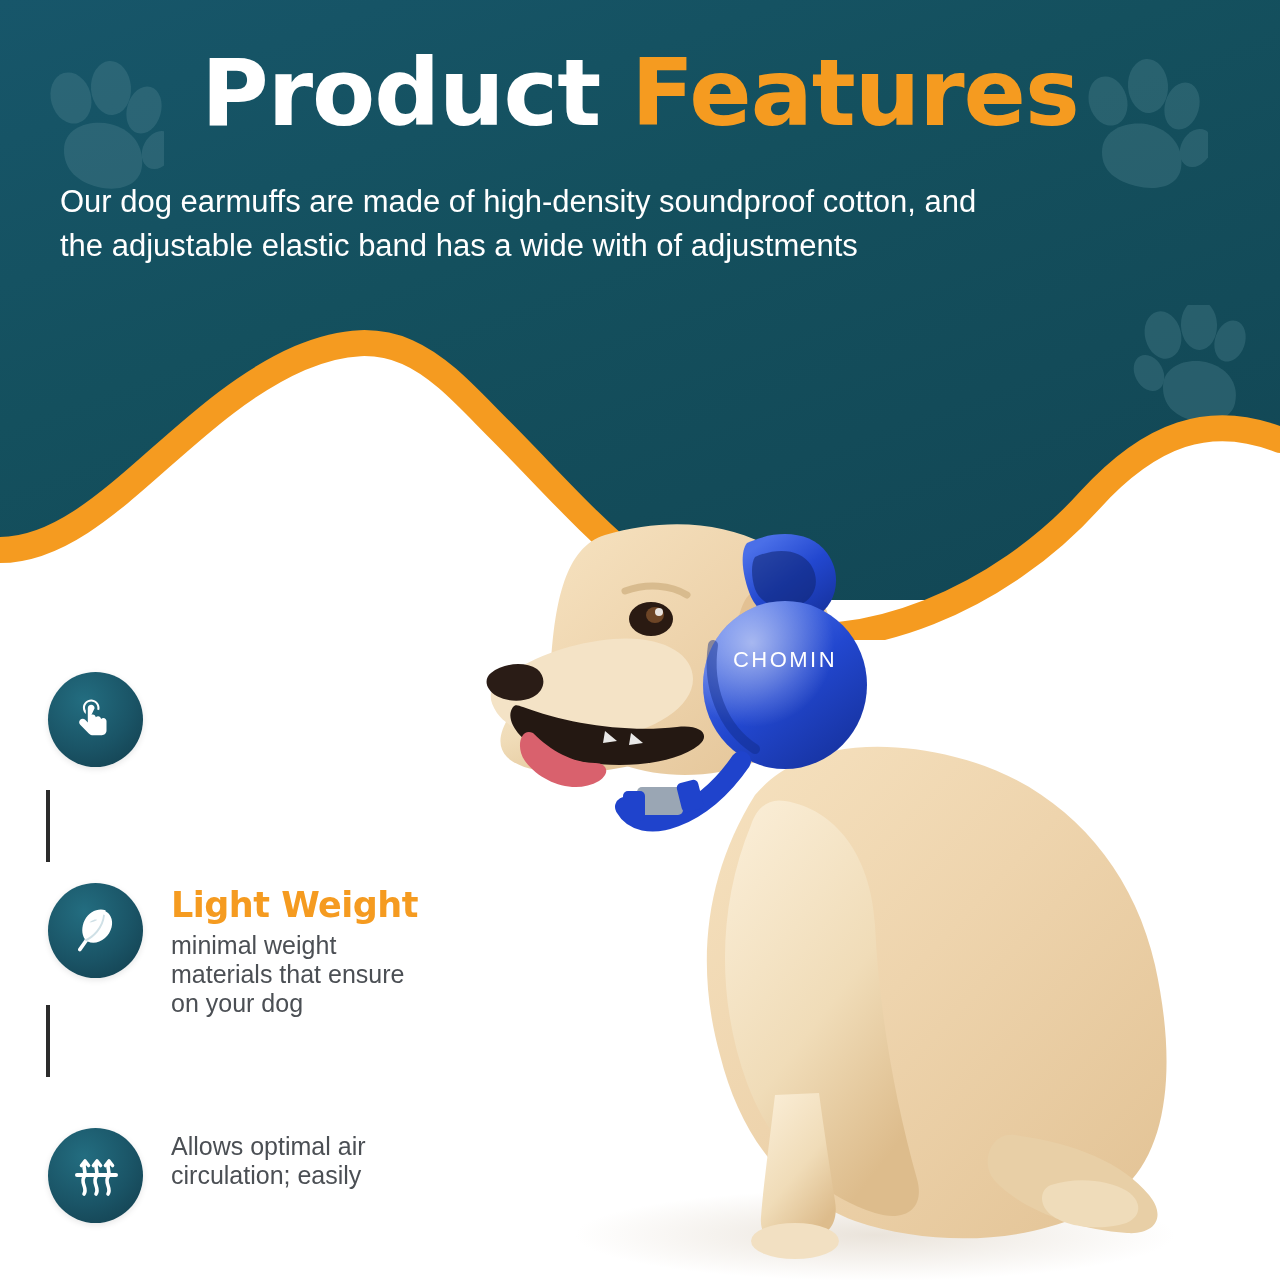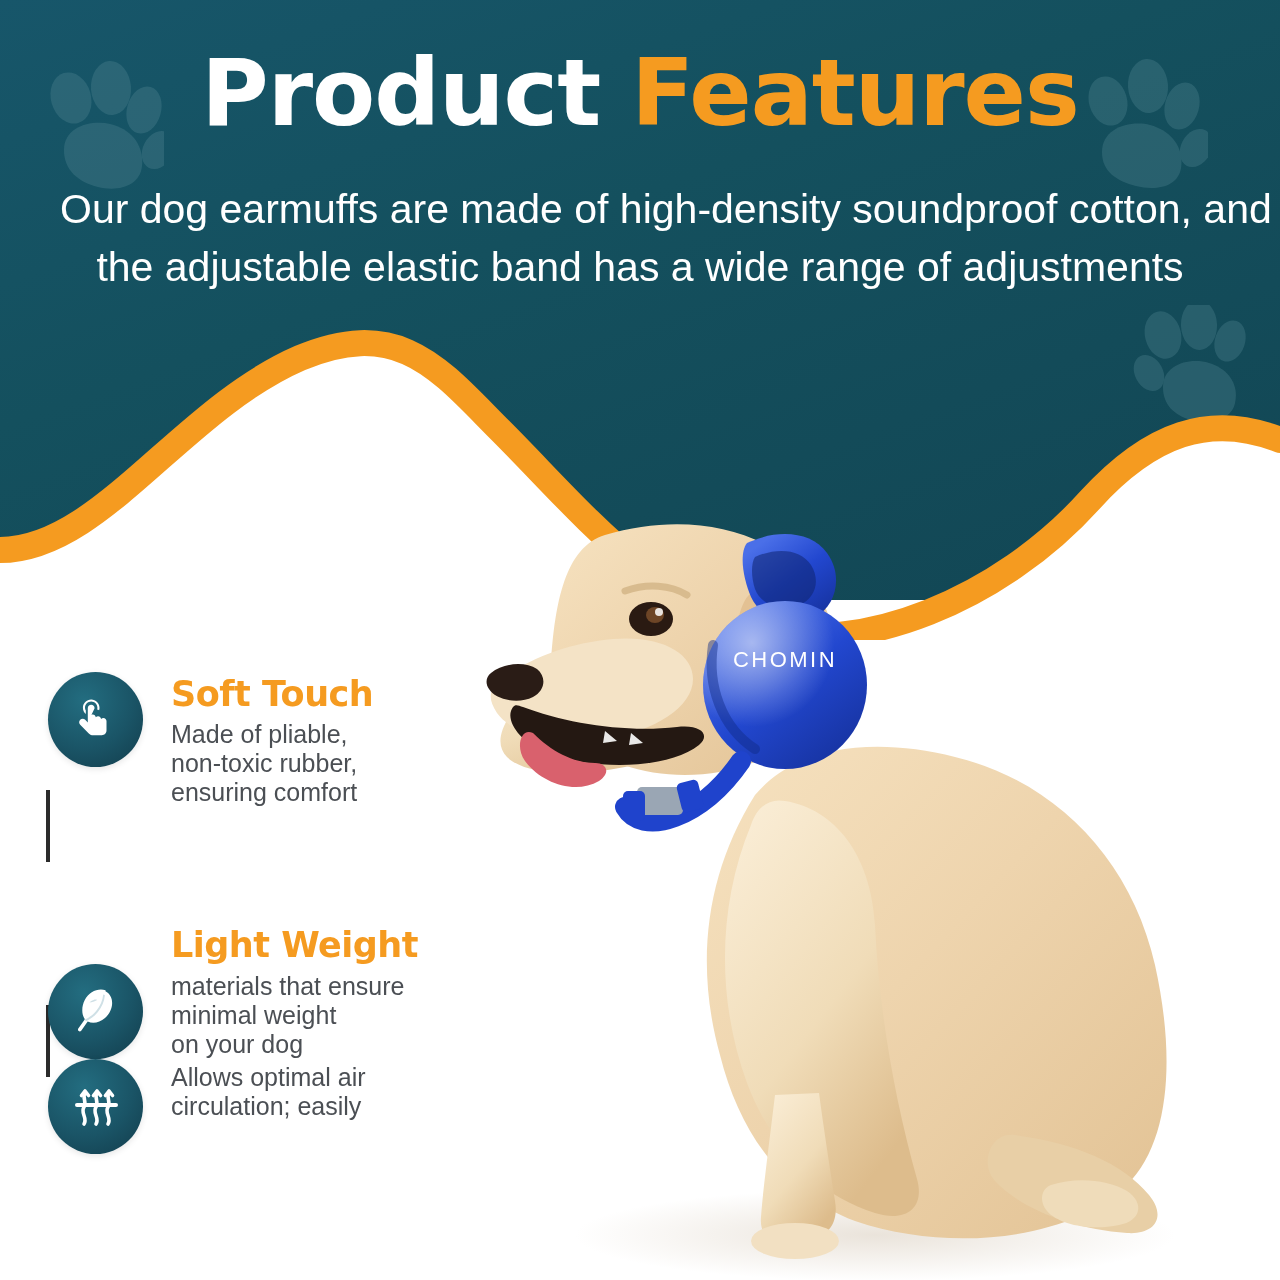--- a/index.html
+++ b/index.html
@@ -28,23 +28,23 @@
     letter-spacing:-1px;
     line-height:1;
     white-space:nowrap;
   }
   .title .w1{color:#ffffff;}
   .title .w2{color:#F59B20;}
 
   .subtitle{
     position:absolute;left:50%;transform:translateX(-50%);
     top:180px;width:1160px;
-    text-align:center;
+    text-align:left;
     color:#ffffff;
-    font-size:41px;
+    font-size:31px;
     line-height:1.42;
     font-weight:300;
   }
   .subtitle div{white-space:nowrap;}
 
   
   .wave{position:absolute;left:0;top:300px;width:1280px;height:340px;}
 
   
   .photo{position:absolute;left:455px;top:495px;width:740px;height:790px;}
@@ -128,21 +128,21 @@
     </svg>
   </div>
 
   <div class="title">
     <span class="w1">Product</span>
     <span class="w2">Features</span>
   </div>
 
   <div class="subtitle">
     <div>Our dog earmuffs are made of high-density soundproof cotton, and</div>
-    <div>the adjustable elastic band has a wide range of adjustments</div>
+    <div>the adjustable elastic band has a wide with of adjustments</div>
   </div>
 
   <div class="wave">
     <svg width="1280" height="340" viewBox="0 0 1280 340" preserveAspectRatio="none">
       <path d="M0 250 C100 250 180 110 300 58 C400 16 440 70 500 130 C580 210 650 300 760 330
                C860 356 1000 300 1090 200 C1150 134 1210 112 1280 140 L1280 340 L0 340 Z" fill="#ffffff"></path>
       <path d="M0 250 C100 250 180 110 300 58 C400 16 440 70 500 130 C580 210 650 300 760 330
                C860 356 1000 300 1090 200 C1150 134 1210 112 1280 140" fill="none" stroke="#F59B20" stroke-width="26" stroke-linecap="round"></path>
     </svg>
   </div>
@@ -265,53 +265,45 @@
                        c0-1.7-1.4-3.1-3.1-3.1 -0.9 0-1.7 0.4-2.3 1 -0.2-1.5-1.5-2.7-3-2.7
                        -0.9 0-1.7 0.4-2.3 1 -0.2-1.5-1.5-2.7-3-2.7 -0.5 0-1 0.1-1.4 0.4 Z"></path>
               <path d="M20.2 4.4 c-4.6 0-8.3 3.7-8.3 8.3 0 2.5 1.1 4.8 2.9 6.3 l0-3.6
                        c-0.5-0.8-0.8-1.7-0.8-2.7 0-3.4 2.8-6.2 6.2-6.2 3.4 0 6.2 2.8 6.2 6.2
                        0 0.6-0.1 1.2-0.3 1.8 0.7 0.1 1.4 0.4 2 0.8 0.3-0.8 0.4-1.7 0.4-2.6
                        0-4.6-3.7-8.3-8.3-8.3 Z"></path>
             </g>
           </svg>
         </span>
       </div>
-      <div class="ftext">
-        <div class="fhead">Soft Touch</div>
-        <div class="fbody">
-          <div>Made of pliable,</div>
-          <div>non-toxic rubber,</div>
-          <div>ensuring comfort</div>
-        </div>
-      </div>
     </div>
 
-    <div class="feature" style="align-items:flex-end;">
+    <div class="feature" style="margin-bottom:110px;">
       <div class="badge">
         <span>
           <svg width="54" height="54" viewBox="0 0 54 54">
             <g fill="#ffffff">
               <path d="M36.5 6.2 c-7.5-2.6-16.4 1.6-20.6 9.6 -3.6 6.9-3.4 14.6 0 19.4
                        l-6.6 9.4 c-0.6 0.8-0.4 1.9 0.4 2.5 0.8 0.6 1.9 0.4 2.5-0.4
                        l6.5-9.3 c4.9 2.5 12 1.3 17.3-3.4 6.6-5.9 9-15.2 5.6-21.6
                        -1.2-2.3-3-4.1-5.1-5.1 -0.1-0.1 0.2-0.5 0-1.1 Z"></path>
               <path d="M34.2 10.4 c-0.5 5.6-2.9 11.5-6.9 16.3 -3.5 4.3-7.8 7.4-12 9
                        0.6 0.5 1.3 0.9 2.1 1.2 4-1.7 8-4.7 11.3-8.7 4.2-5.1 6.7-11.2 7.2-17
                        -0.5-0.3-1.1-0.6-1.7-0.8 Z" fill="#cfe0e6"></path>
               <path d="M20.4 18.6 c2.6-0.3 5.3-1.2 7.7-2.7 -0.9-0.4-2.2-0.4-3.6 0
                        -1.6 0.5-3 1.5-4.1 2.7 Z" fill="#cfe0e6"></path>
             </g>
           </svg>
         </span>
       </div>
       <div class="ftext">
         <div class="fhead">Light Weight</div>
         <div class="fbody">
+          <div>minimal weight</div>
           <div>materials that ensure</div>
-          <div>minimal weight</div>
           <div>on your dog</div>
         </div>
       </div>
     </div>
 
     <div class="feature">
       <div class="badge">
         <span>
           <svg width="52" height="52" viewBox="0 0 52 52">
             <g fill="none" stroke="#ffffff" stroke-width="3.6" stroke-linecap="round" stroke-linejoin="round">

